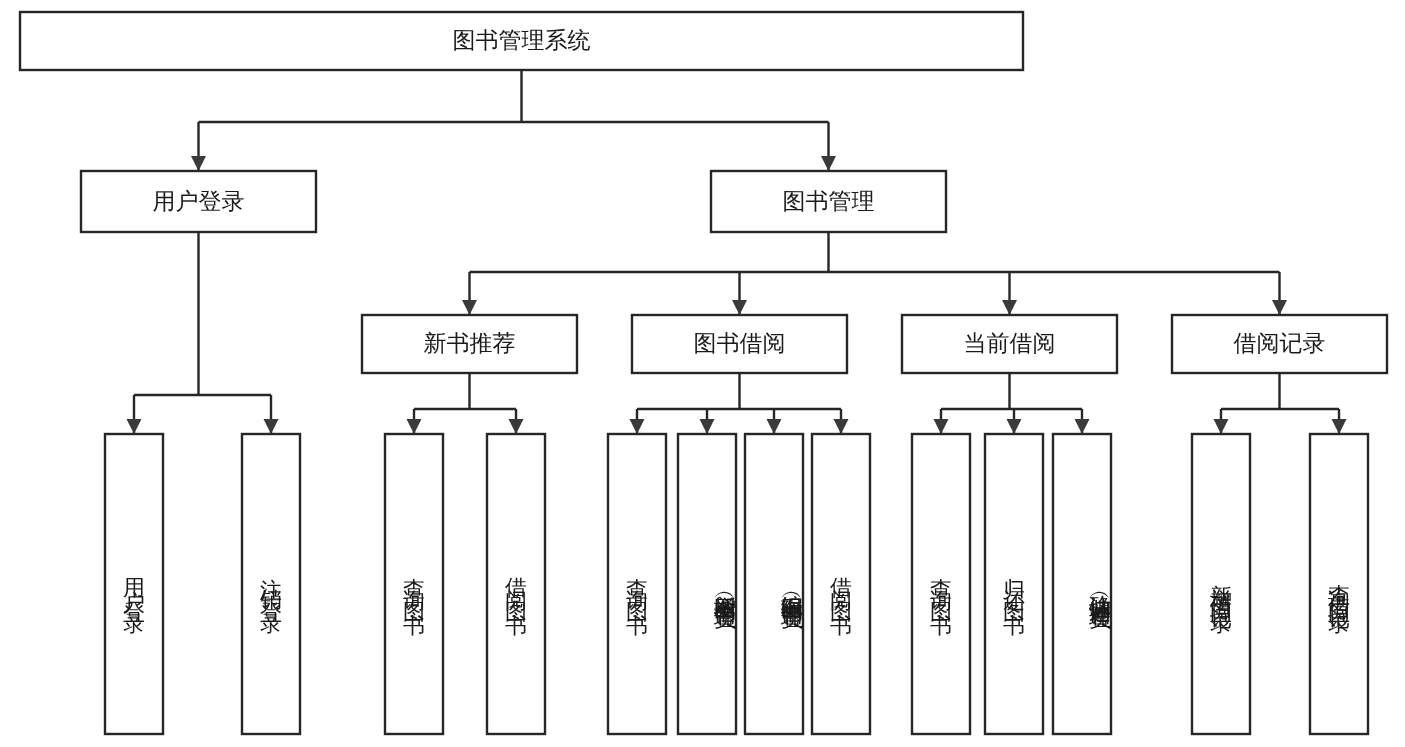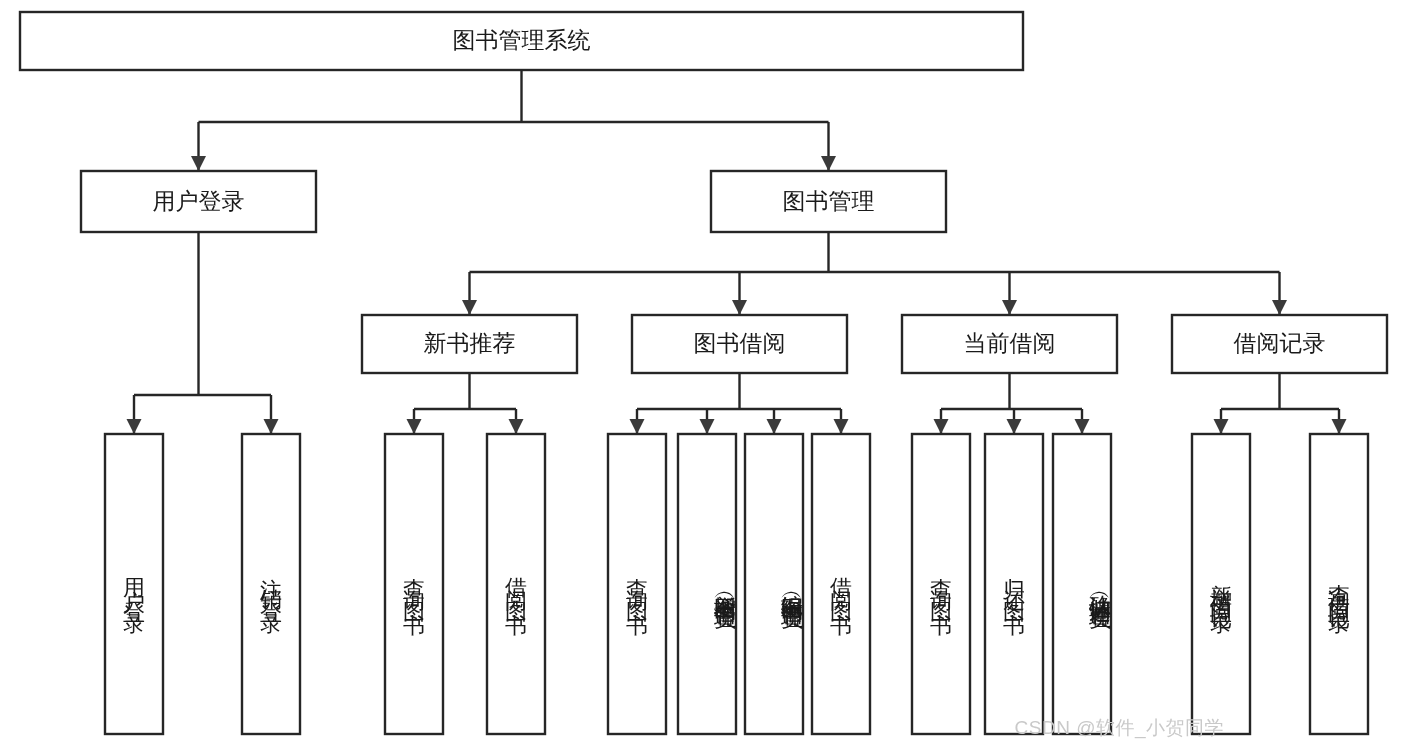--- a/index.html
+++ b/index.html
@@ -173,14 +173,13 @@
       <div class="vlabel" style="left: 608px; top: 434px; width: 58px; height: 300px; letter-spacing: 12px;">查询图书</div>
       <div class="vlabel" style="left: 678px; top: 434px; width: 58px; height: 300px; align-items: flex-start; padding-top: 4px; box-sizing: border-box; letter-spacing: 2px;">新增图书（管理员）</div>
       <div class="vlabel" style="left: 745px; top: 434px; width: 58px; height: 300px; align-items: flex-start; padding-top: 4px; box-sizing: border-box; letter-spacing: 2px;">编辑图书（管理员）</div>
       <div class="vlabel" style="left: 812px; top: 434px; width: 58px; height: 300px; letter-spacing: 12px;">借阅图书</div>
       <div class="vlabel" style="left: 912px; top: 434px; width: 58px; height: 300px; letter-spacing: 12px;">查询图书</div>
       <div class="vlabel" style="left: 985px; top: 434px; width: 58px; height: 300px; letter-spacing: 12px;">归还图书</div>
       <div class="vlabel" style="left: 1053px; top: 434px; width: 58px; height: 300px; align-items: flex-start; padding-top: 4px; box-sizing: border-box; letter-spacing: 2px;">确认归还（管理员）</div>
       <div class="vlabel" style="left: 1192px; top: 434px; width: 58px; height: 300px; letter-spacing: 6px;">新增借阅记录</div>
       <div class="vlabel" style="left: 1310px; top: 434px; width: 58px; height: 300px; letter-spacing: 6px;">查询借阅记录</div>
     </div>
-  <div class="watermark">CSDN @软件_小贺同学</div>
 </div>
 
 </body></html>

